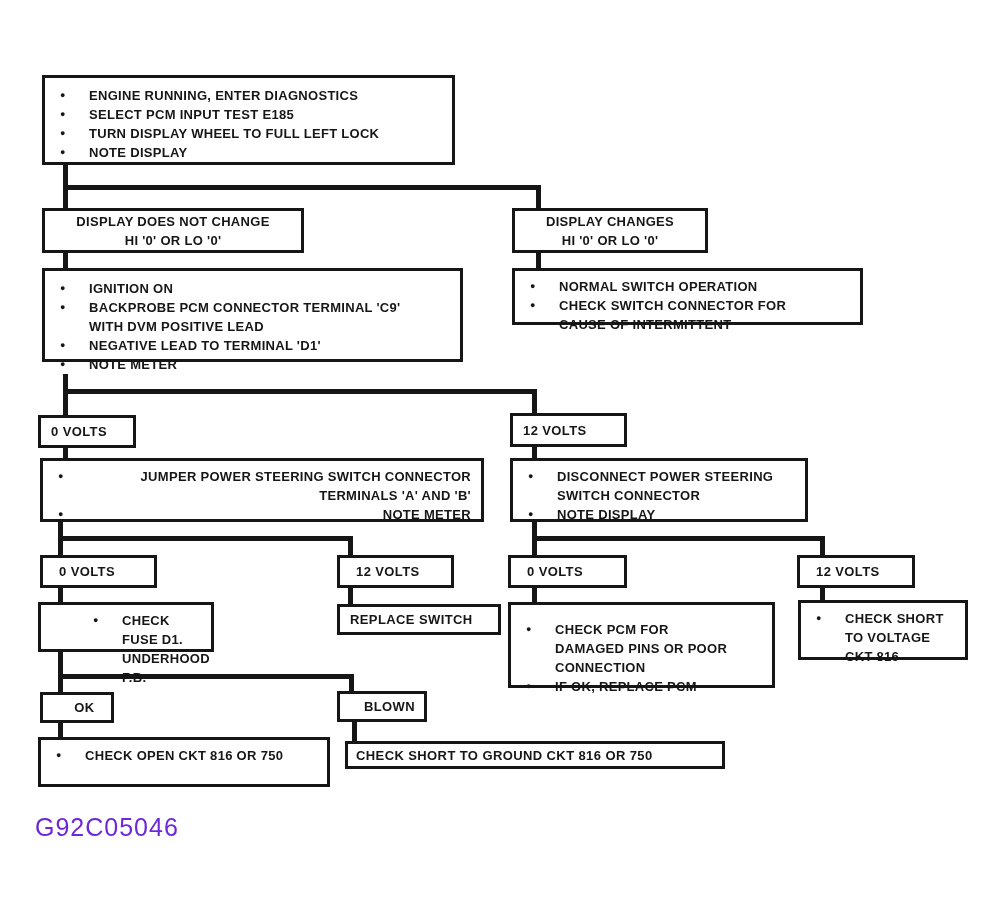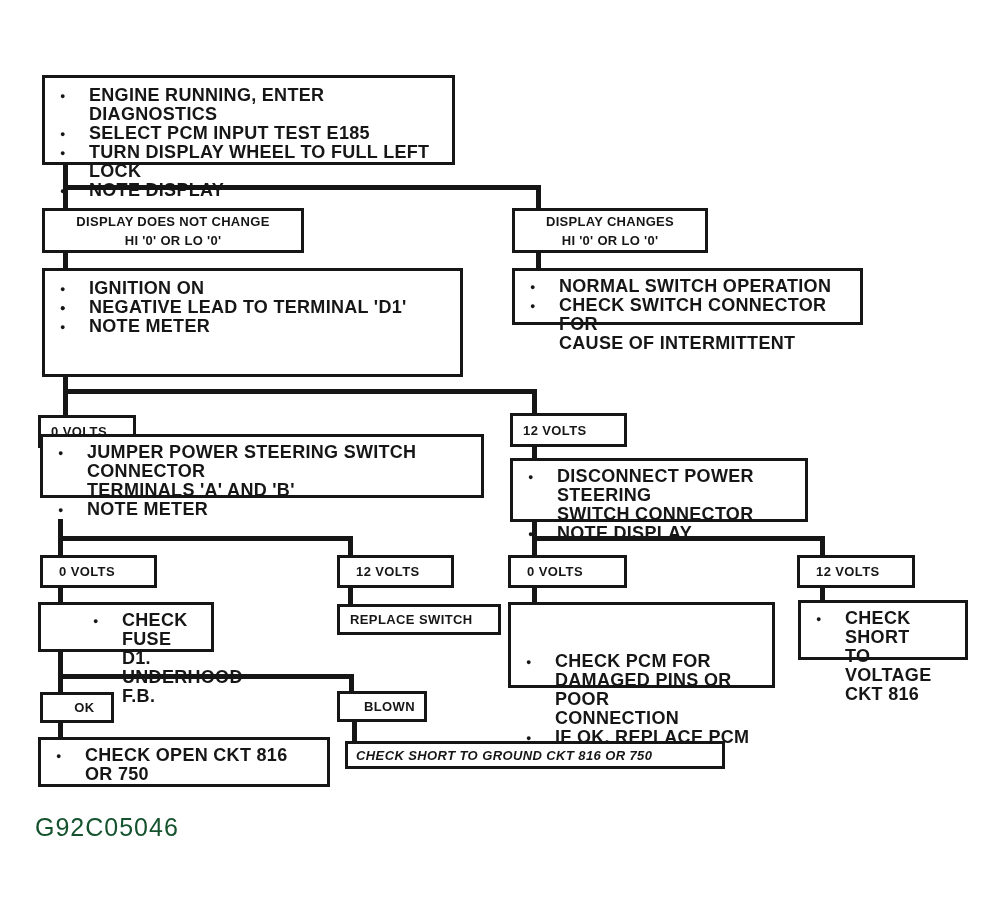--- a/index.html
+++ b/index.html
@@ -5,38 +5,38 @@
   html,body{margin:0;padding:0;background:#ffffff;}
   .canvas{
     position:relative;width:1006px;height:911px;background:#ffffff;
     font-family:"Liberation Sans",sans-serif;color:#161616;overflow:hidden;
   }
   .box{
     position:absolute;border:3px solid #161616;background:#ffffff;box-sizing:border-box;
   }
   .bullets{margin:0;padding:6px 10px 0 0;list-style:none;}
   .bullets li{
-    position:relative;padding-left:44px;font-size:18px;font-weight:bold;
+    position:relative;padding-left:44px;font-size:13px;font-weight:bold;
     line-height:19px;letter-spacing:.3px;white-space:pre-line;
   }
   .bullet{position:absolute;left:15px;top:0;}
   .bullet::before{content:"●";font-size:9px;position:relative;top:-2px;}
   .center2{
     display:flex;flex-direction:column;justify-content:center;align-items:center;
     height:100%;font-size:13px;font-weight:bold;line-height:19px;letter-spacing:.3px;text-align:center;
   }
   .label{
     display:flex;align-items:center;height:100%;padding-left:10px;
     font-size:13px;font-weight:bold;letter-spacing:.4px;box-sizing:border-box;
   }
   .label.center{justify-content:center;padding-left:15px;}
   .line{position:absolute;background:#161616;}
   .caption{
     position:absolute;left:35px;top:813px;font-size:25px;font-weight:400;
-    letter-spacing:1px;color:#14532d;
+    letter-spacing:1px;color:#6d28d9;
   }
 </style>
 </head>
 <body>
 
 <div class="canvas">
 
   <div class="line" style="left:63px;top:163px;width:5px;height:46px;"></div>
   <div class="line" style="left:63px;top:185px;width:478px;height:5px;"></div>
   <div class="line" style="left:536px;top:185px;width:5px;height:24px;"></div>
@@ -78,44 +78,45 @@
       <span>HI '0' OR LO '0'</span>
     </div>
   </div>
   <div class="box" style="left:512px;top:208px;width:196px;height:45px;">
     <div class="center2">
       <span>DISPLAY CHANGES</span>
       <span>HI '0' OR LO '0'</span>
     </div>
   </div>
 
-  <div class="box" style="left:42px;top:268px;width:421px;height:109px;">
+  <div class="box" style="left:42px;top:268px;width:421px;height:94px;">
     <ul class="bullets" style="padding-top:8px;">
       <li><span class="bullet"></span><span>IGNITION ON</span></li>
-      <li><span class="bullet"></span></li>
+      <li><span class="bullet"></span><span>BACKPROBE PCM CONNECTOR TERMINAL 'C9'
+WITH DVM POSITIVE LEAD</span></li>
       <li><span class="bullet"></span><span>NEGATIVE LEAD TO TERMINAL 'D1'</span></li>
       <li><span class="bullet"></span><span>NOTE METER</span></li>
     </ul>
   </div>
   <div class="box" style="left:512px;top:268px;width:351px;height:57px;">
     <ul class="bullets">
       <li><span class="bullet"></span><span>NORMAL SWITCH OPERATION</span></li>
       <li><span class="bullet"></span><span>CHECK SWITCH CONNECTOR FOR
 CAUSE OF INTERMITTENT</span></li>
     </ul>
   </div>
 
   <div class="box" style="left:38px;top:415px;width:98px;height:33px;">
     <div class="label">0 VOLTS</div>
   </div>
   <div class="box" style="left:510px;top:413px;width:117px;height:34px;">
     <div class="label">12 VOLTS</div>
   </div>
 
-  <div class="box" style="left:40px;top:434px;width:444px;height:64px;">
+  <div class="box" style="left:40px;top:458px;width:444px;height:64px;text-align:right;">
     <ul class="bullets">
       <li><span class="bullet"></span><span>JUMPER POWER STEERING SWITCH CONNECTOR
 TERMINALS 'A' AND 'B'</span></li>
       <li><span class="bullet"></span><span>NOTE METER</span></li>
     </ul>
   </div>
   <div class="box" style="left:510px;top:458px;width:298px;height:64px;">
     <ul class="bullets">
       <li><span class="bullet"></span><span>DISCONNECT POWER STEERING
 SWITCH CONNECTOR</span></li>
@@ -139,21 +140,21 @@
   <div class="box" style="left:38px;top:602px;width:176px;height:50px;padding-left:37px;">
     <ul class="bullets">
       <li><span class="bullet"></span><span>CHECK FUSE D1.
 UNDERHOOD F.B.</span></li>
     </ul>
   </div>
   <div class="box" style="left:337px;top:604px;width:164px;height:31px;">
     <div class="label">REPLACE SWITCH</div>
   </div>
   <div class="box" style="left:508px;top:602px;width:267px;height:86px;">
-    <ul class="bullets" style="padding-top:7px;margin-top:40px;">
+    <ul class="bullets" style="padding-top:15px;">
       <li><span class="bullet"></span><span>CHECK PCM FOR
 DAMAGED PINS OR POOR
 CONNECTION</span></li>
       <li><span class="bullet"></span><span>IF OK, REPLACE PCM</span></li>
     </ul>
   </div>
   <div class="box" style="left:798px;top:600px;width:170px;height:60px;">
     <ul class="bullets">
       <li><span class="bullet"></span><span>CHECK SHORT
 TO VOLTAGE
@@ -166,19 +167,19 @@
   </div>
   <div class="box" style="left:337px;top:691px;width:90px;height:31px;">
     <div class="label center">BLOWN</div>
   </div>
 
   <div class="box" style="left:38px;top:737px;width:292px;height:50px;">
     <ul class="bullets">
       <li><span class="bullet"></span><span>CHECK OPEN CKT 816 OR 750</span></li>
     </ul>
   </div>
-  <div class="box" style="left:345px;top:741px;width:380px;height:28px;font-style:italic;">
+  <div class="box" style="left:345px;top:741px;width:380px;height:28px;">
     <div class="label" style="padding-left:8px;">CHECK SHORT TO GROUND CKT 816 OR 750</div>
   </div>
 
   <div class="caption">G92C05046</div>
 
 </div>
 
 </body></html>

